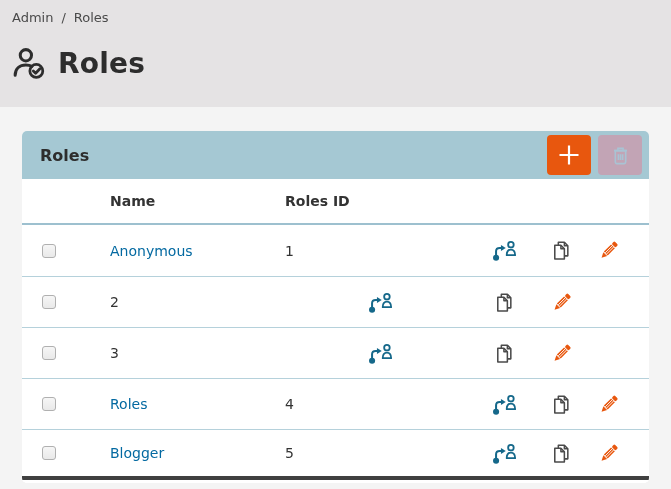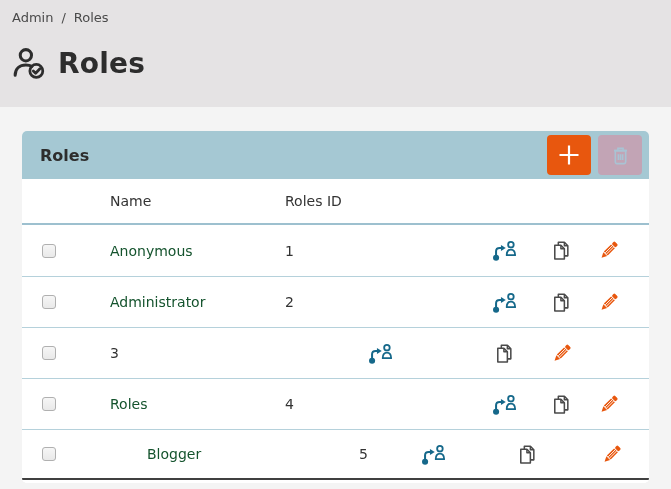--- a/index.html
+++ b/index.html
@@ -32,32 +32,32 @@
     display:flex;align-items:center;justify-content:center;padding:0;
   }
   .btn-add{background:#e8570e;margin-right:7px;}
   .btn-delete{background:#c2a4b5;cursor:default;}
   
   .grid-row{
     display:grid;
     grid-template-columns:88px 175px 1fr 57px 57px 37px;
     padding-right:22px;box-sizing:border-box;align-items:center;
   }
-  .thead{height:44px;font-weight:normal;font-size:14px;color:#333;}
+  .thead{height:44px;font-weight:bold;font-size:14px;color:#333;}
   .trow{height:51px;font-size:14px;}
   .trow + .trow{border-top:1px solid #b5d1db;}
   .rows-wrap{border-top:2px solid #9dc0cf;}
-  .trow:last-child{border-bottom:2px solid #404040;gap:37px;}
+  .trow:last-child{border-bottom:4px solid #404040;}
   .cell-check{display:flex;justify-content:flex-start;padding-left:20px;}
   input[type=checkbox]{
     appearance:none;-webkit-appearance:none;width:14px;height:14px;margin:0;
     border:1px solid #b0b0b0;border-radius:3px;cursor:pointer;
     background:linear-gradient(#f6f6f6,#e9e9e9);
   }
-  .role-link{color:#14532d;text-decoration:none;cursor:pointer;}
+  .role-link{color:#0369a1;text-decoration:none;cursor:pointer;}
   .cell-id{color:#333;}
   .icon-btn{
     background:none;border:none;padding:0;cursor:pointer;
     display:flex;align-items:center;justify-content:center;width:100%;
   }
   .panel-footer-pad{height:3px;background:#fff;}
 </style>
 </head>
 <body>
 
@@ -157,23 +157,20 @@
           </g>
         </svg>
       </span>
     </button>
   </div>
 
   <div class="grid-row trow">
     <div class="cell-check">
       <input type="checkbox" style="">
     </div>
-    <div>
-      <a class="role-link">Administrator</a>
-    </div>
     <div class="cell-id">2</div>
     <button class="icon-btn">
       <span style="display:flex;">
         <svg width="25" height="23" viewBox="0 0 26 24">
           <circle cx="4.2" cy="19.6" r="3.2" fill="#15688a"></circle>
           <path d="M4.2 17.5 V12.8 Q4.2 9.4 8 9.4 h1.6" fill="none" stroke="#15688a" stroke-width="2.1"></path>
           <polygon points="9.3,6.2 14.3,9.4 9.3,12.6" fill="#15688a"></polygon>
           <circle cx="19.7" cy="5.9" r="2.9" fill="none" stroke="#15688a" stroke-width="1.9"></circle>
           <path d="M15.3 16.9 C15.3 12.9 17.2 11 19.7 11 C22.2 11 24.1 12.9 24.1 16.9 Z" fill="none" stroke="#15688a" stroke-width="1.9" stroke-linejoin="round"></path>
         </svg>

